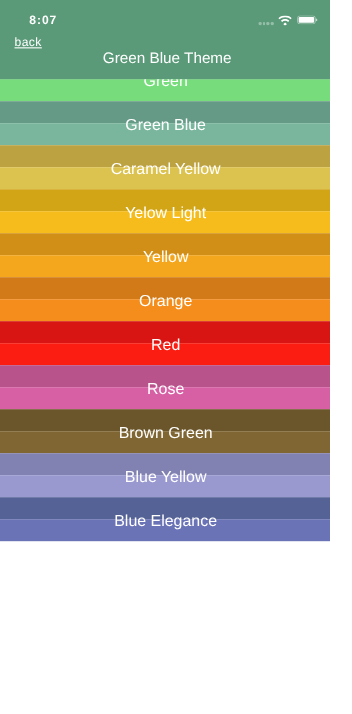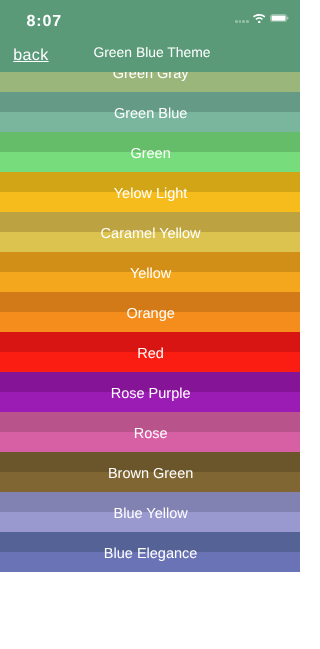--- a/index.html
+++ b/index.html
@@ -4,77 +4,67 @@
 <style>
   html,body{margin:0;padding:0;}
   body{width:300px;height:649px;overflow:hidden;font-family:"Liberation Sans",sans-serif;background:#fff;-webkit-font-smoothing:antialiased;text-rendering:geometricPrecision;}
   .phone{position:relative;width:300px;height:649px;overflow:hidden;filter:opacity(1);}
   .list{position:absolute;left:0;top:52px;width:300px;}
   .row{position:relative;height:40px;width:300px;}
   .band-top{position:absolute;left:0;top:0;width:100%;height:20px;}
   .band-bot{position:absolute;left:0;top:20px;width:100%;height:20px;}
   .row-label{position:absolute;left:0.6px;top:2px;width:100%;height:40px;display:flex;align-items:center;justify-content:center;color:#fff;font-size:14.5px;}
   .navbar{position:absolute;left:0;top:0;width:300px;height:72px;}
-  .status-time{position:absolute;left:26.6px;top:12.8px;color:#fff;font-size:16px;font-weight:bold;letter-spacing:0.85px;}
+  .status-time{position:absolute;left:26.6px;top:12.8px;color:#fff;font-size:11px;font-weight:bold;letter-spacing:0.85px;}
   .dots{position:absolute;left:235.1px;top:19.9px;display:flex;gap:0.97px;}
   .dot{width:2.7px;height:2.7px;border-radius:50%;background:rgba(255,255,255,.36);}
   .wifi{position:absolute;left:252.6px;top:13.5px;}
   .batt{position:absolute;left:269.5px;top:14.2px;}
   .navtitle{position:absolute;left:2px;top:34.4px;width:300px;height:36px;display:flex;align-items:center;justify-content:center;color:#fff;font-size:13.9px;text-align:center;}
-  .backbtn{position:absolute;left:13.2px;top:38px;height:36px;display:flex;align-items:center;color:#fff;font-size:16px;letter-spacing:0.4px;text-decoration:underline;}
+  .backbtn{position:absolute;left:13.2px;top:21px;height:36px;display:flex;align-items:center;color:#fff;font-size:11px;letter-spacing:0.4px;text-decoration:underline;}
 </style>
 </head>
 <body>
 
 <div class="phone">
   <div class="list" id="list">
     <div class="row">
-      <div class="band-top" style="background: rgb(131, 155, 104);"></div>
-      <div class="band-bot" style="background: rgb(154, 182, 122);"></div>
-      <div class="row-label">Green Gray</div>
+      <div class="band-top" style="background: rgb(101, 188, 105);"></div>
+      <div class="band-bot" style="background: rgb(119, 221, 124);"></div>
+      <div class="row-label">Green</div>
     </div>
     <div class="row">
       <div class="band-top" style="background: rgb(101, 154, 135);"></div>
       <div class="band-bot" style="background: rgb(122, 182, 157);"></div>
       <div class="row-label">Green Blue</div>
     </div>
     <div class="row">
-      <div class="band-top" style="background: rgb(101, 188, 105);"></div>
-      <div class="band-bot" style="background: rgb(119, 221, 124);"></div>
-      <div class="row-label">Green</div>
+      <div class="band-top" style="background: rgb(189, 162, 65);"></div>
+      <div class="band-bot" style="background: rgb(220, 194, 79);"></div>
+      <div class="row-label">Caramel Yellow</div>
     </div>
     <div class="row">
       <div class="band-top" style="background: rgb(210, 165, 23);"></div>
       <div class="band-bot" style="background: rgb(245, 188, 28);"></div>
       <div class="row-label">Yelow Light</div>
-    </div>
-    <div class="row">
-      <div class="band-top" style="background: rgb(189, 162, 65);"></div>
-      <div class="band-bot" style="background: rgb(220, 194, 79);"></div>
-      <div class="row-label">Caramel Yellow</div>
     </div>
     <div class="row">
       <div class="band-top" style="background: rgb(210, 143, 23);"></div>
       <div class="band-bot" style="background: rgb(244, 166, 28);"></div>
       <div class="row-label">Yellow</div>
     </div>
     <div class="row">
       <div class="band-top" style="background: rgb(210, 122, 23);"></div>
       <div class="band-bot" style="background: rgb(245, 141, 28);"></div>
       <div class="row-label">Orange</div>
     </div>
     <div class="row">
       <div class="band-top" style="background: rgb(216, 21, 18);"></div>
       <div class="band-bot" style="background: rgb(251, 28, 18);"></div>
       <div class="row-label">Red</div>
-    </div>
-    <div class="row">
-      <div class="band-top" style="background: rgb(133, 20, 151);"></div>
-      <div class="band-bot" style="background: rgb(155, 27, 181);"></div>
-      <div class="row-label">Rose Purple</div>
     </div>
     <div class="row">
       <div class="band-top" style="background: rgb(184, 83, 139);"></div>
       <div class="band-bot" style="background: rgb(215, 96, 165);"></div>
       <div class="row-label">Rose</div>
     </div>
     <div class="row">
       <div class="band-top" style="background: rgb(107, 86, 43);"></div>
       <div class="band-bot" style="background: rgb(128, 102, 51);"></div>
       <div class="row-label">Brown Green</div>

